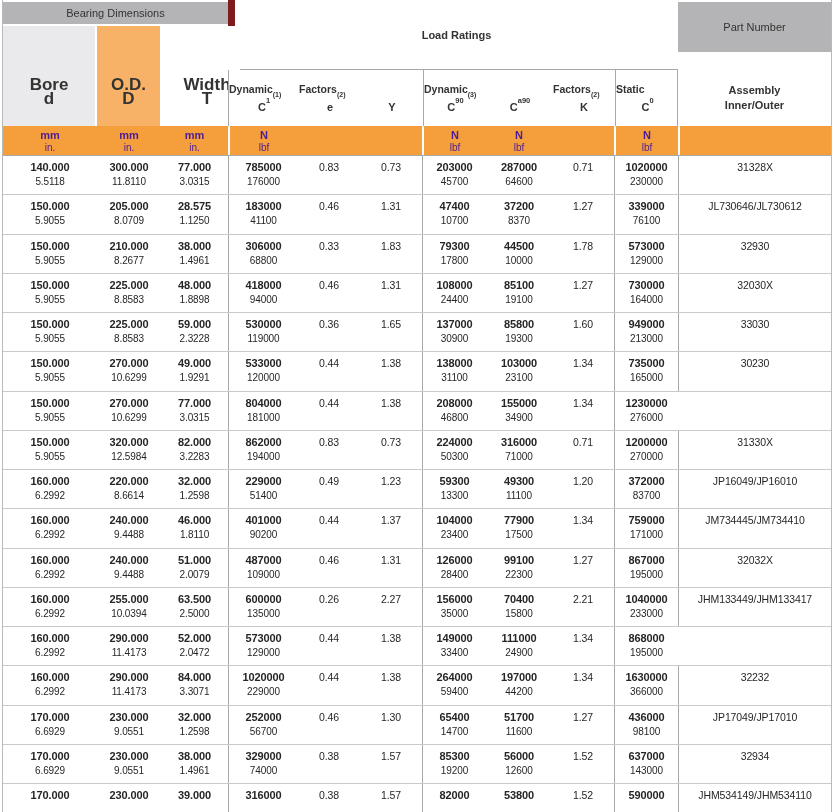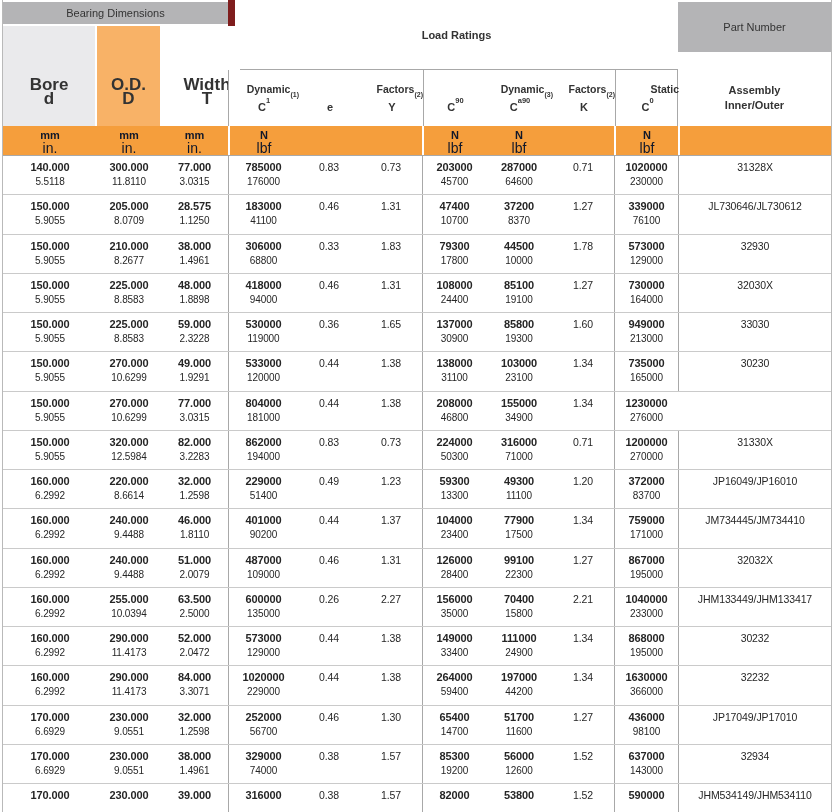--- a/index.html
+++ b/index.html
@@ -44,39 +44,39 @@
   }
   .subhdr{
     position:absolute;left:225px;top:70px;width:450px;height:56px;
     display:grid;grid-template-columns:70px 62px 62px 64px 66px 62px 64px;
     grid-template-rows:26px 30px;
     border-left:1px solid #a8a8a8;border-right:1px solid #a8a8a8;
     box-sizing:border-box;background:#fff;
   }
   .subhdr .glabel{
     font-size:10.5px;font-weight:700;color:#333;
-    display:flex;align-items:flex-end;justify-content:flex-end;padding-bottom:1px;
+    display:flex;align-items:flex-end;justify-content:flex-start;padding-bottom:1px;
   }
   .subhdr .sym{
     font-size:11px;font-weight:700;color:#333;
     display:flex;align-items:flex-start;justify-content:center;padding-top:5px;
   }
   .sup{font-size:7px;vertical-align:super;line-height:0;font-weight:700;}
   .sub{font-size:7.5px;vertical-align:sub;line-height:0;font-weight:700;}
   .bl{border-left:1px solid #a8a8a8;}
   
   .units{
     height:30px;background:#f59e3c;
     display:grid;grid-template-columns:94px 64px 67px 70px 62px 62px 64px 66px 62px 64px 1fr;
     border-bottom:1px solid #a9a9a9;box-sizing:border-box;
   }
   .ucell{display:flex;flex-direction:column;align-items:center;justify-content:flex-start;
-    padding-top:2px;color:#0f172a;box-sizing:border-box;}
+    padding-top:2px;color:#4c1d95;box-sizing:border-box;}
   .ucell .u1{font-size:11px;font-weight:700;line-height:14px;}
-  .ucell .u2{font-size:14px;font-weight:400;line-height:12px;}
+  .ucell .u2{font-size:10px;font-weight:400;line-height:12px;}
   .ucell.wgap{border-left:2px solid #ffffff;}
   
   .tbody{background:#fff;}
   .trow{
     display:grid;grid-template-columns:94px 64px 67px 70px 62px 62px 64px 66px 62px 64px 1fr;
     height:39.25px;box-sizing:border-box;border-bottom:1px solid #cacaca;
   }
   .td{
     display:flex;flex-direction:column;align-items:center;justify-content:flex-start;
     padding-top:4px;box-sizing:border-box;
@@ -751,23 +751,20 @@
           <span class="l1">111000</span>
           <span class="l2">24900</span>
         </div>
         <div class="td">
           <span class="single">1.34</span>
         </div>
         <div class="td bl">
           <span class="l1">868000</span>
           <span class="l2">195000</span>
         </div>
-        <div class="td part bl">
-          <span class="single">30232</span>
-        </div>
       </div>
 
       <div class="trow">
         <div class="td">
           <span class="l1">160.000</span>
           <span class="l2">6.2992</span>
         </div>
         <div class="td">
           <span class="l1">290.000</span>
           <span class="l2">11.4173</span>

